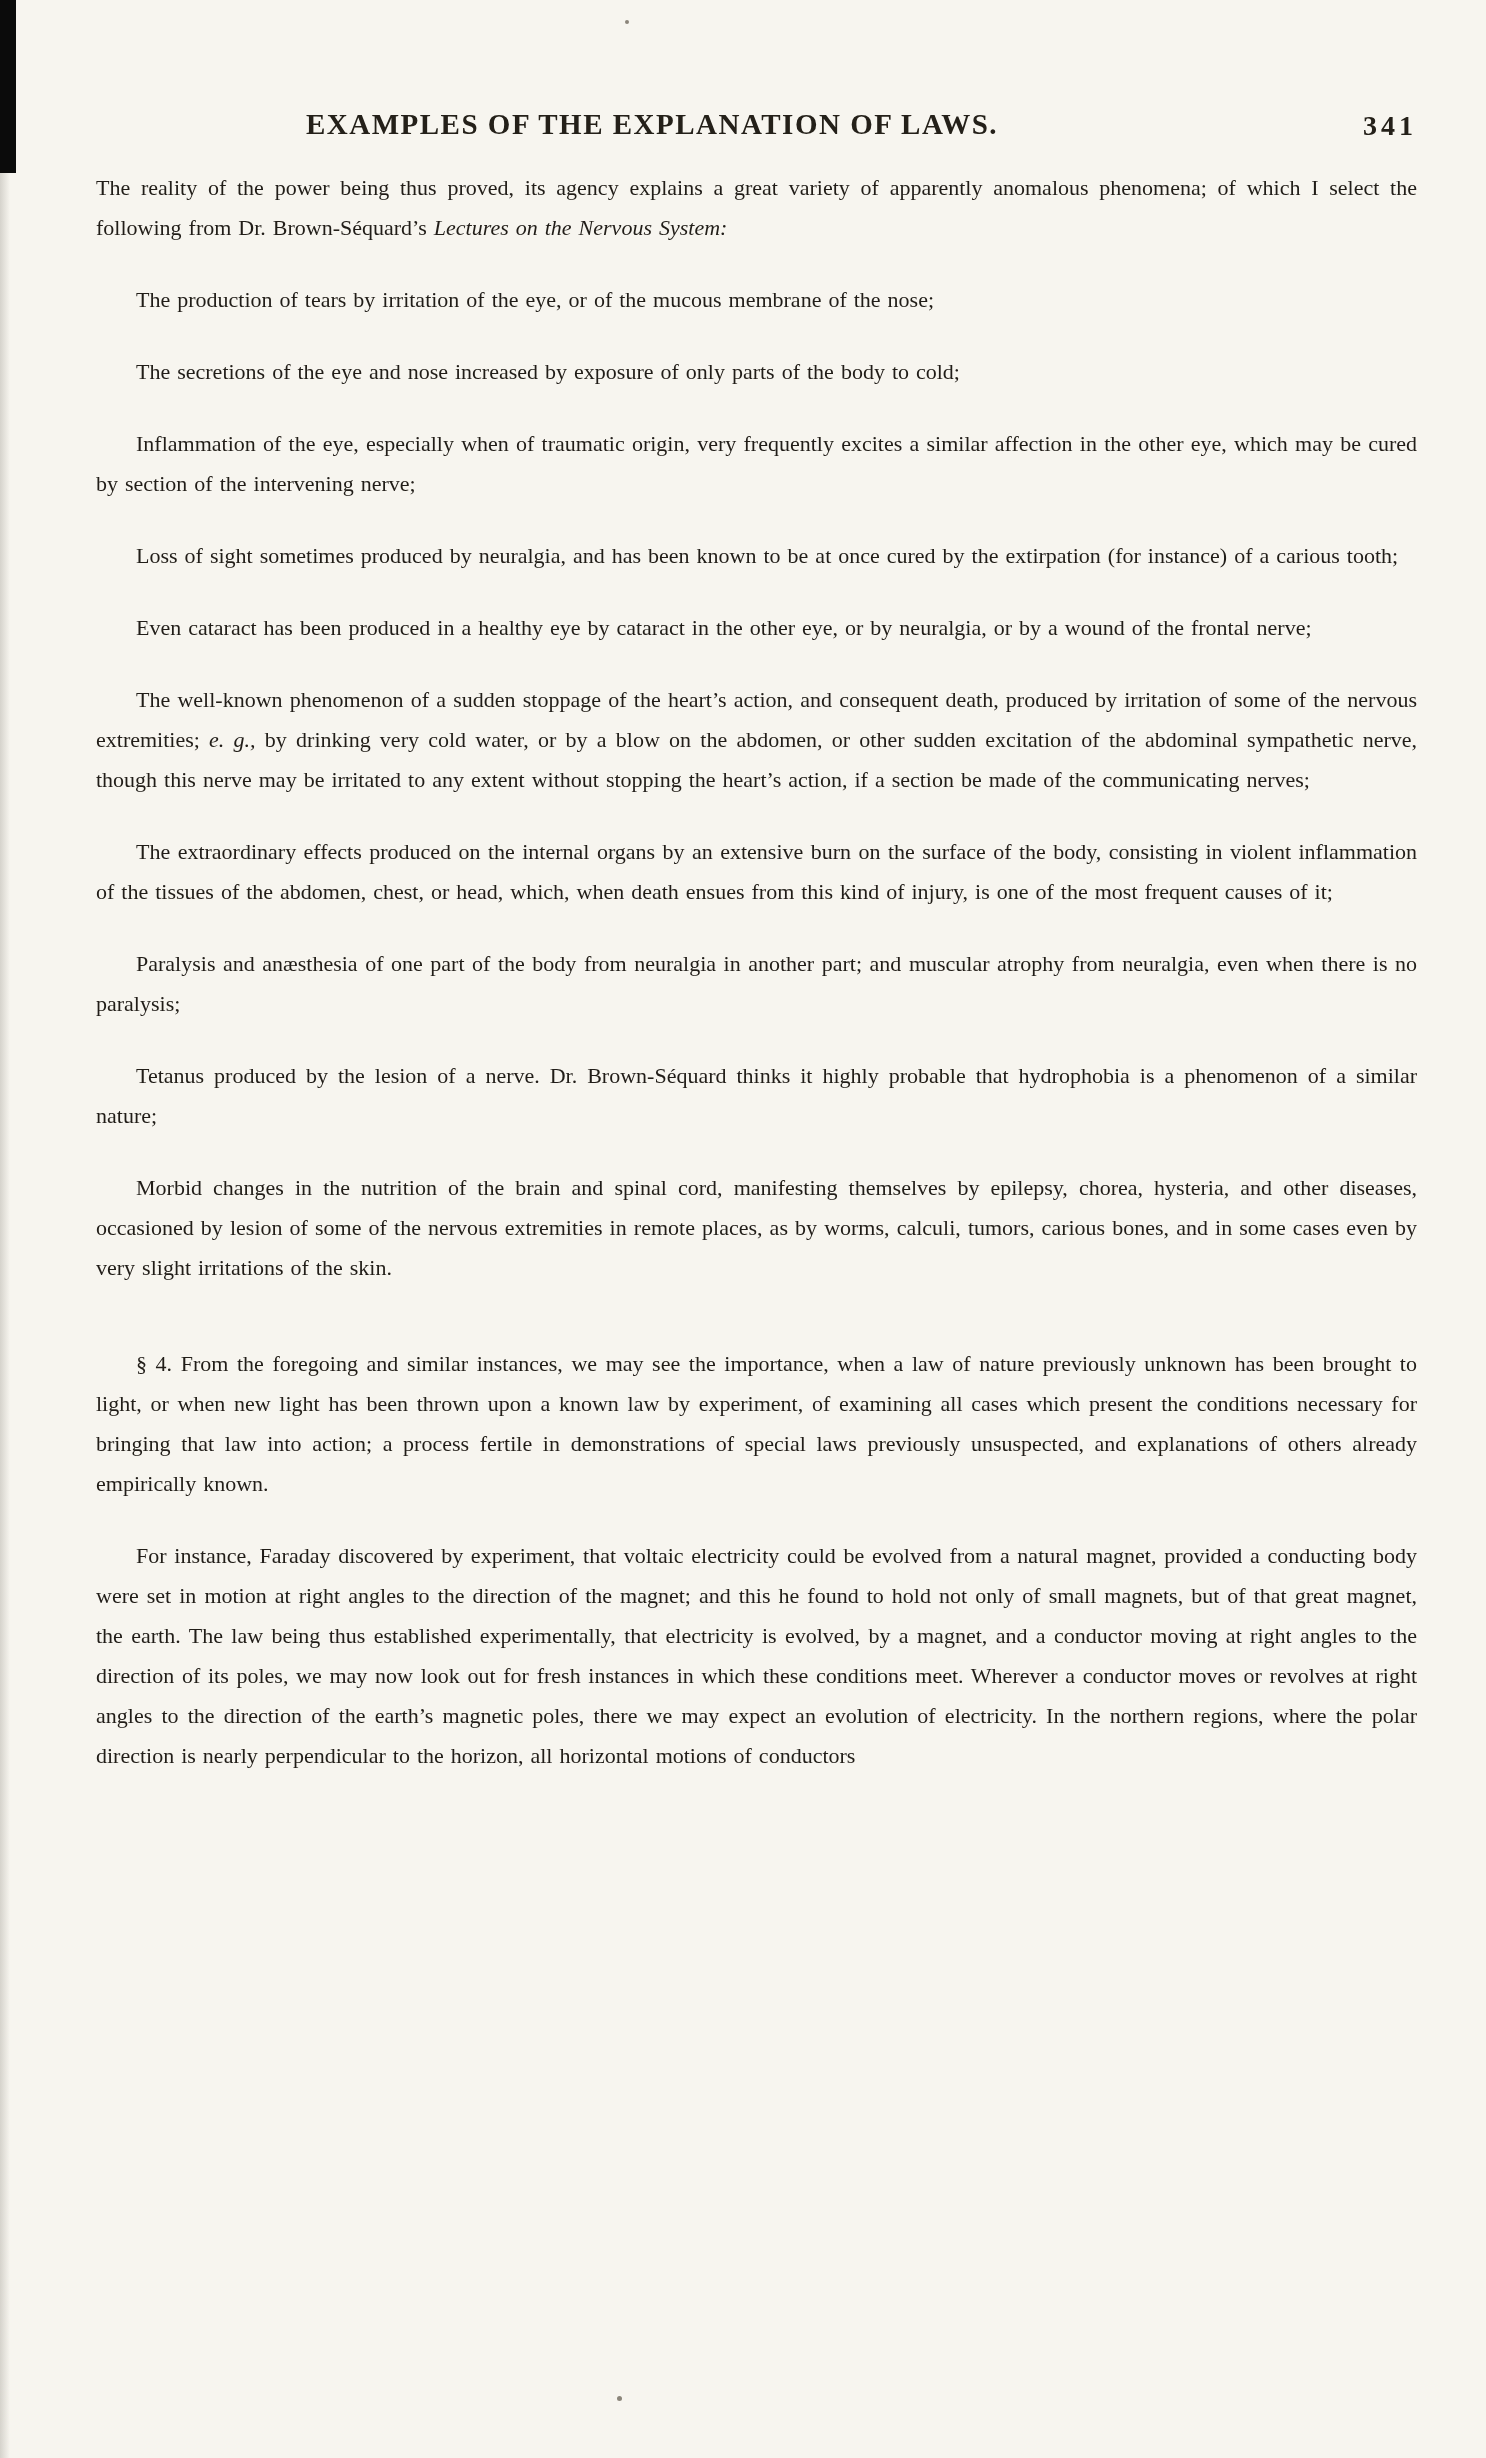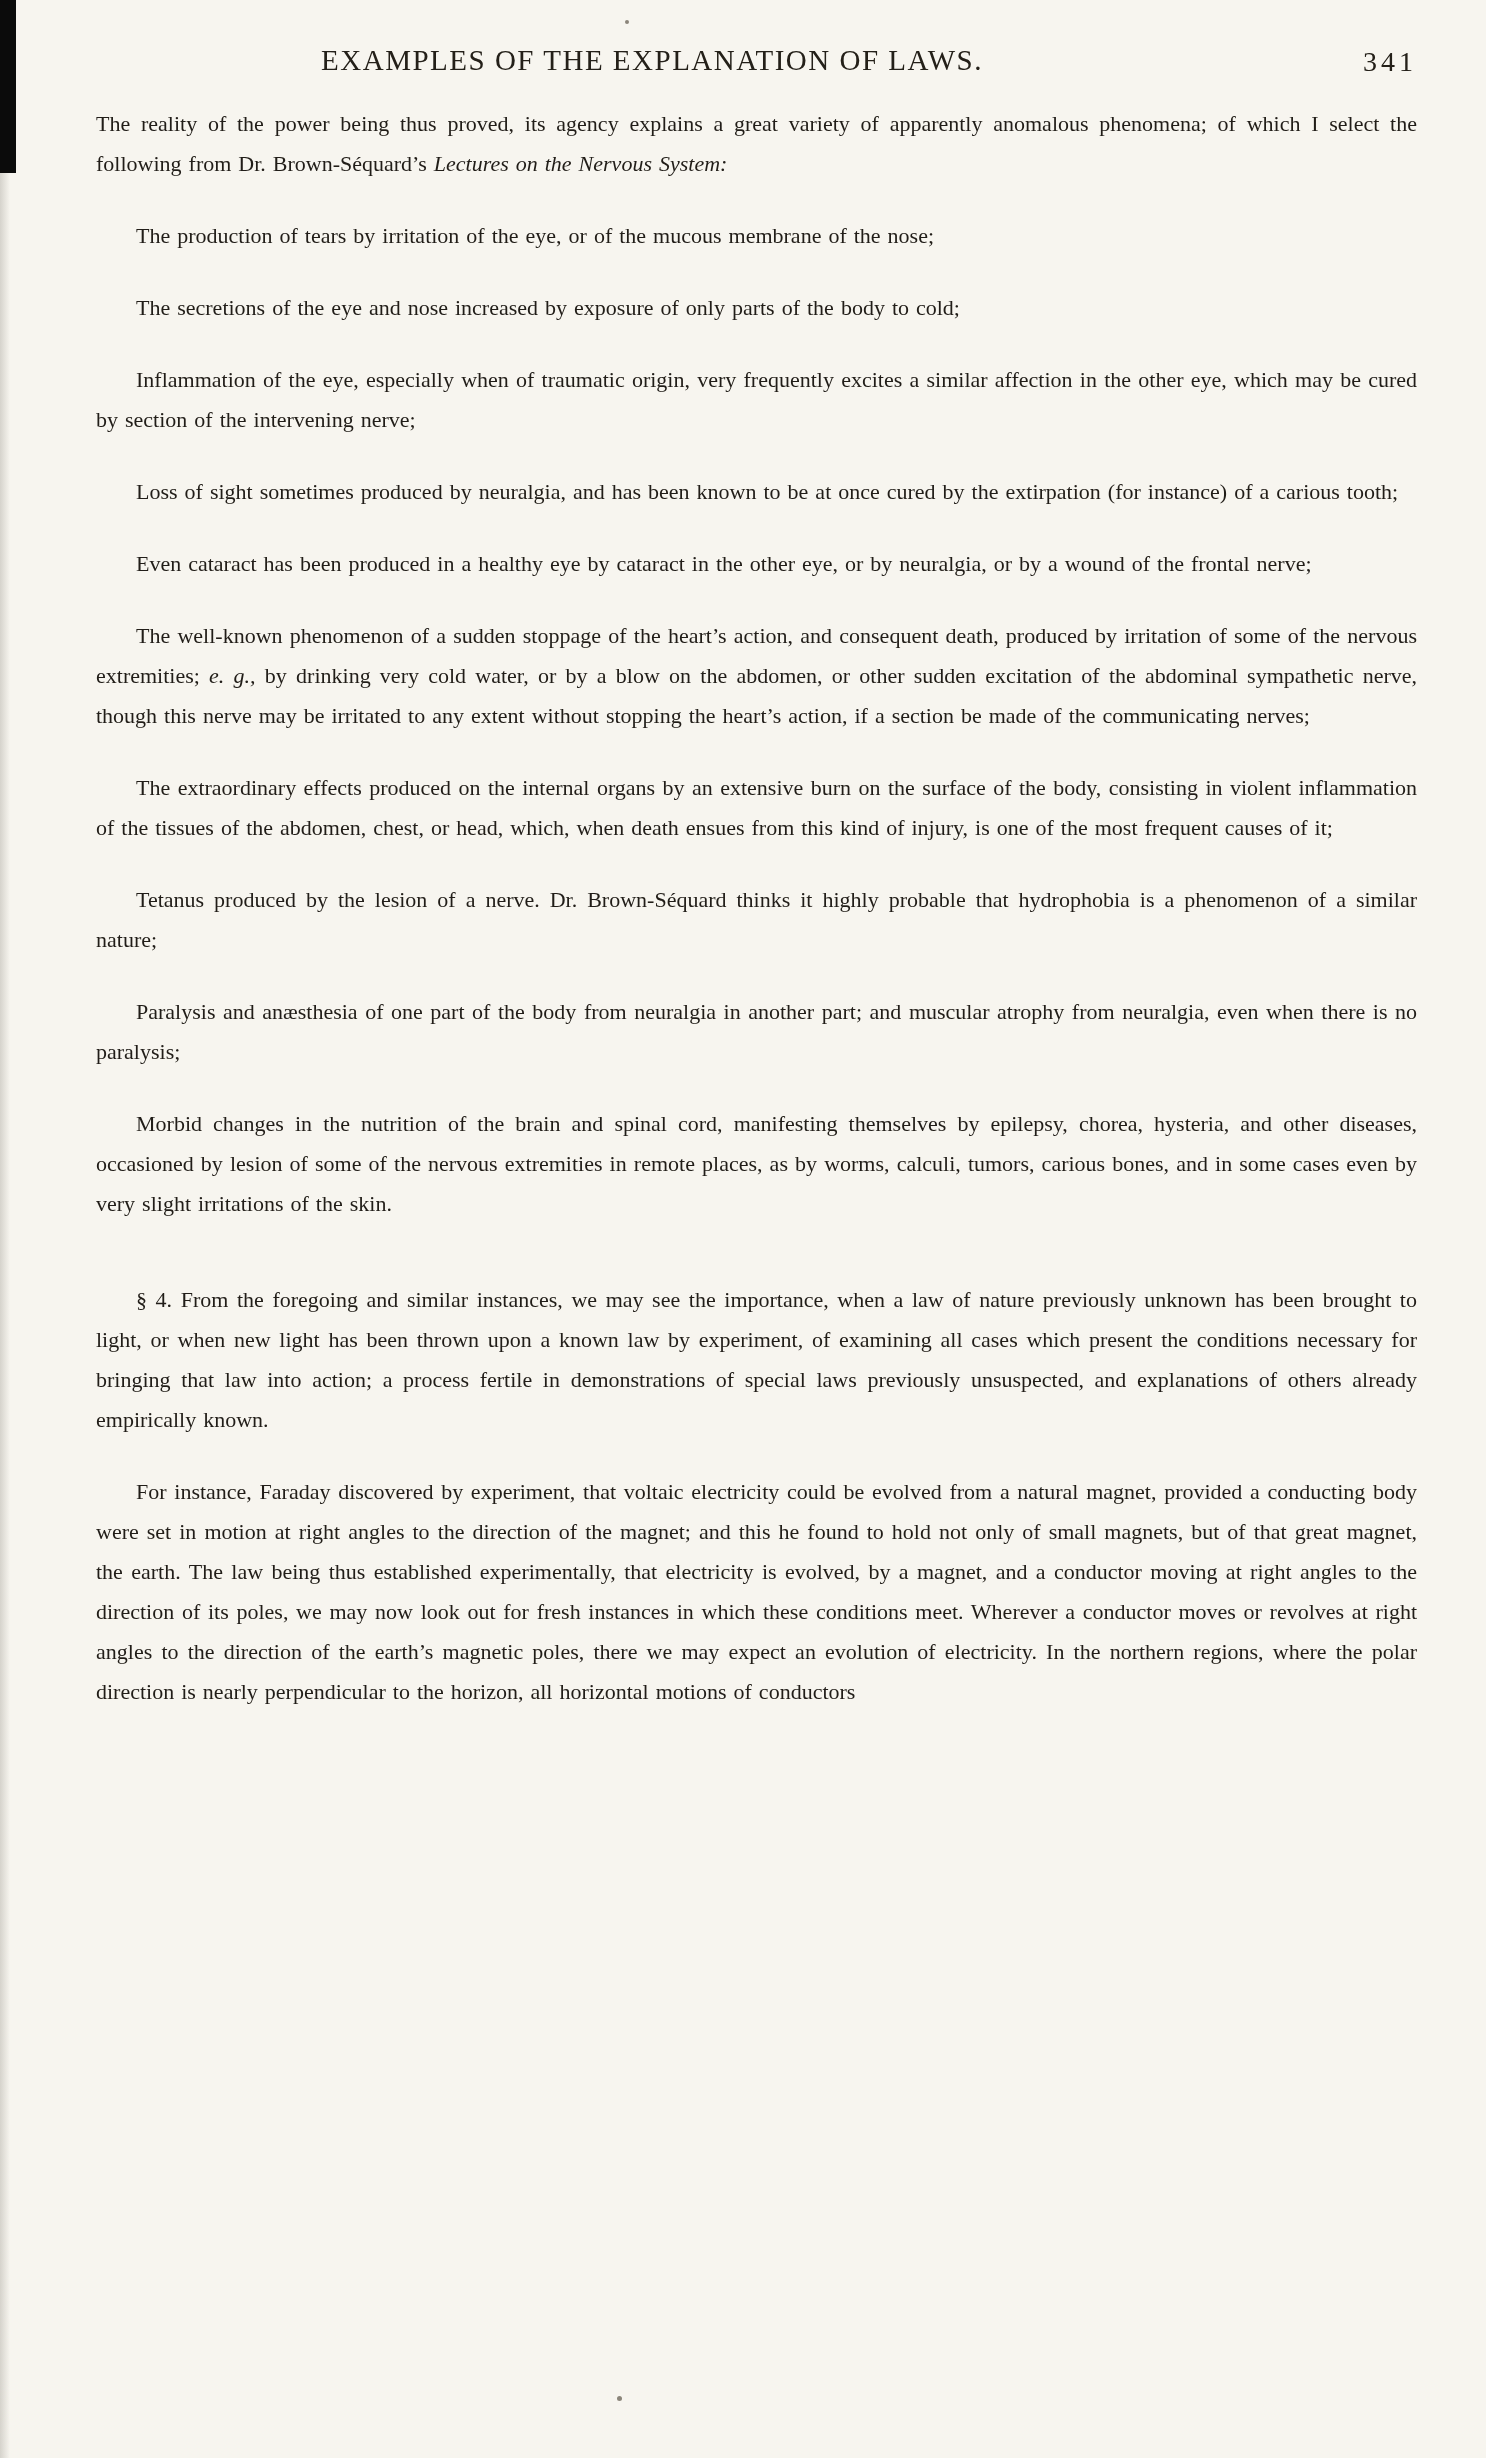--- a/index.html
+++ b/index.html
@@ -36,22 +36,23 @@
   .speck {
     position: absolute;
     background: #8b857a;
     border-radius: 50%;
   }
   .speck-top { left: 625px; top: 20px; width: 4px; height: 4px; }
   .speck-bottom { left: 617px; top: 2396px; width: 5px; height: 5px; }
 
   .running-head {
     position: relative;
-    margin: 44px 70px 0 96px;
+    margin: 108px 70px 0 96px;
     height: 44px;
+    font-weight: bold;
   }
   .head-title {
     display: block;
     text-align: center;
     padding-right: 209px;
     font-size: 29px;
     letter-spacing: 1.5px;
     color: #242019;
     white-space: nowrap;
   }
@@ -95,21 +96,21 @@
 
   <main class="text-block">
       <p class="para"><span>The reality of the power being thus proved, its agency explains a great variety of apparently anomalous phenomena; of which I select the following from Dr. Brown-Séquard’s </span><span class="italic">Lectures on the Nervous System:</span></p>
       <p class="para indent"><span>The production of tears by irritation of the eye, or of the mucous membrane of the nose;</span></p>
       <p class="para indent"><span>The secretions of the eye and nose increased by exposure of only parts of the body to cold;</span></p>
       <p class="para indent"><span>Inflammation of the eye, especially when of traumatic origin, very frequently excites a similar affection in the other eye, which may be cured by section of the intervening nerve;</span></p>
       <p class="para indent"><span>Loss of sight sometimes produced by neuralgia, and has been known to be at once cured by the extirpation (for instance) of a carious tooth;</span></p>
       <p class="para indent"><span>Even cataract has been produced in a healthy eye by cataract in the other eye, or by neuralgia, or by a wound of the frontal nerve;</span></p>
       <p class="para indent"><span>The well-known phenomenon of a sudden stoppage of the heart’s action, and consequent death, produced by irritation of some of the nervous extremities; </span><span class="italic">e. g.,</span><span> by drinking very cold water, or by a blow on the abdomen, or other sudden excitation of the abdominal sympathetic nerve, though this nerve may be irritated to any extent without stopping the heart’s action, if a section be made of the communicating nerves;</span></p>
       <p class="para indent"><span>The extraordinary effects produced on the internal organs by an extensive burn on the surface of the body, consisting in violent inflammation of the tissues of the abdomen, chest, or head, which, when death ensues from this kind of injury, is one of the most frequent causes of it;</span></p>
+      <p class="para indent"><span>Paralysis and anæsthesia of one part of the body from neuralgia in another part; and muscular atrophy from neuralgia, even when there is no paralysis;</span></p>
       <p class="para indent"><span>Tetanus produced by the lesion of a nerve.  Dr. Brown-Séquard thinks it highly probable that hydrophobia is a phenomenon of a similar nature;</span></p>
-      <p class="para indent"><span>Paralysis and anæsthesia of one part of the body from neuralgia in another part; and muscular atrophy from neuralgia, even when there is no paralysis;</span></p>
       <p class="para indent"><span>Morbid changes in the nutrition of the brain and spinal cord, manifesting themselves by epilepsy, chorea, hysteria, and other diseases, occasioned by lesion of some of the nervous extremities in remote places, as by worms, calculi, tumors, carious bones, and in some cases even by very slight irritations of the skin.</span></p>
       <p class="para indent space-before"><span>§ 4.  From the foregoing and similar instances, we may see the importance, when a law of nature previously unknown has been brought to light, or when new light has been thrown upon a known law by experiment, of examining all cases which present the conditions necessary for bringing that law into action; a process fertile in demonstrations of special laws previously unsuspected, and explanations of others already empirically known.</span></p>
       <p class="para indent"><span>For instance, Faraday discovered by experiment, that voltaic electricity could be evolved from a natural magnet, provided a conducting body were set in motion at right angles to the direction of the magnet; and this he found to hold not only of small magnets, but of that great magnet, the earth.  The law being thus established experimentally, that electricity is evolved, by a magnet, and a conductor moving at right angles to the direction of its poles, we may now look out for fresh instances in which these conditions meet.  Wherever a conductor moves or revolves at right angles to the direction of the earth’s magnetic poles, there we may expect an evolution of electricity.  In the northern regions, where the polar direction is nearly perpendicular to the horizon, all horizontal motions of conductors</span></p>
     </main>
 
 </div>
 
 
 </body></html>

